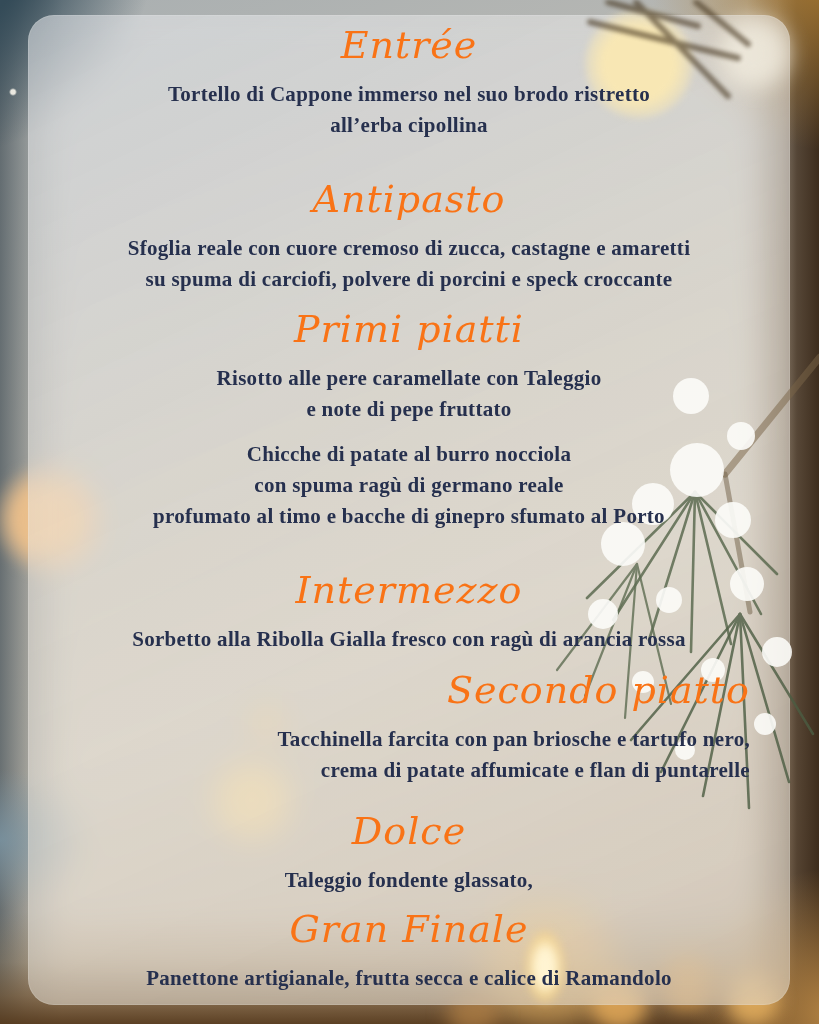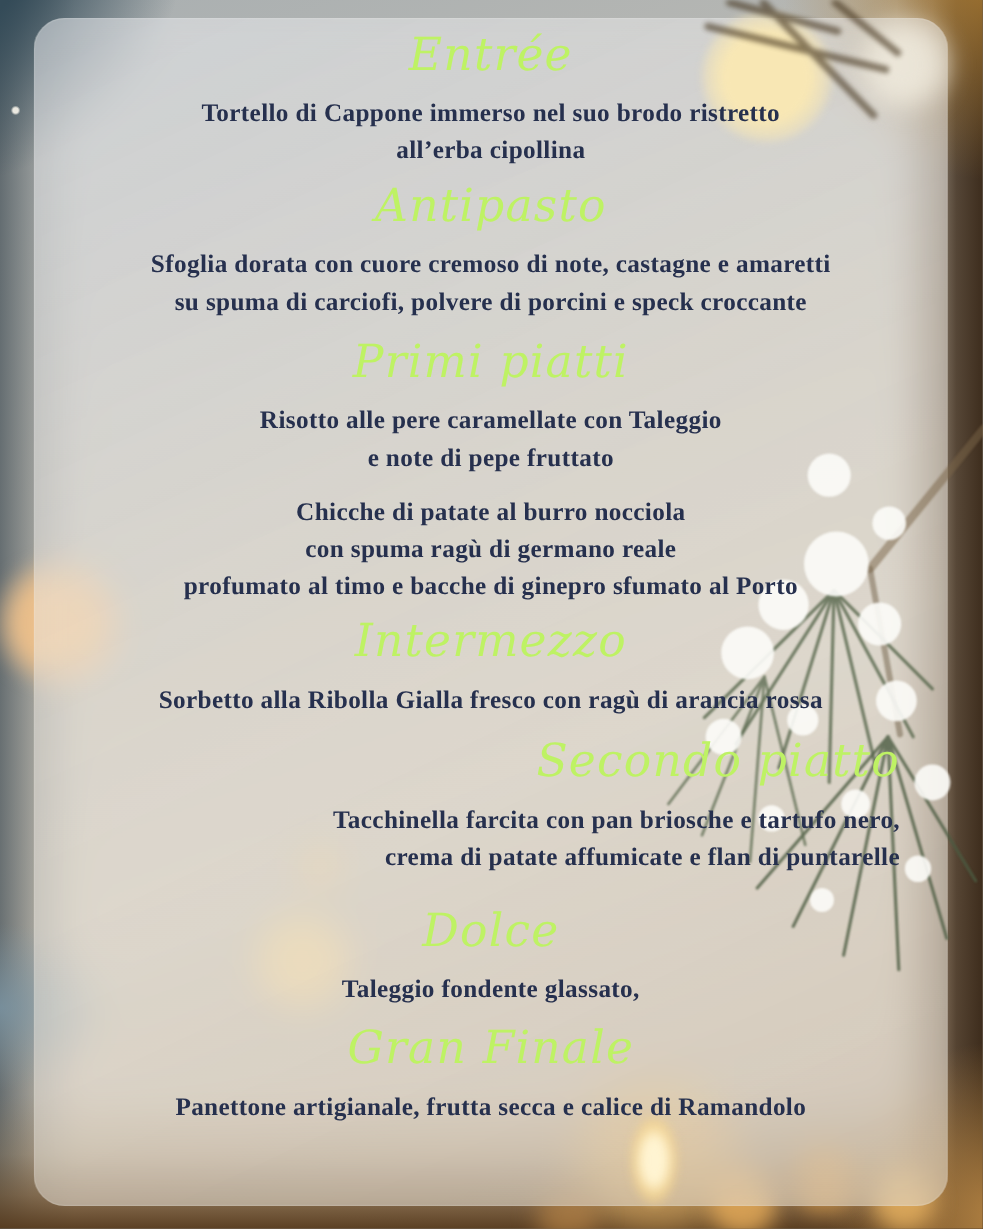--- a/index.html
+++ b/index.html
@@ -58,23 +58,23 @@
   .branch{position:absolute;z-index:5;filter:blur(.7px);opacity:.95;}
   #branch-main{left:545px;top:352px;}
   #needles-top{left:578px;top:0;filter:blur(2px);opacity:.8;}
   
   .menu{
     position:absolute;z-index:6;left:28px;top:15px;width:762px;height:990px;
     box-sizing:border-box;padding:4px 40px 0;text-align:center;color:#26304e;
   }
   .sec h2{
     margin:0 0 8px;font:italic 500 38px/52px "DejaVu Serif",serif;
-    color:#bef264;letter-spacing:1px;
-  }
-  .sec{margin-top:4px;}
+    color:#f97316;letter-spacing:1px;
+  }
+  .sec{margin-top:32px;}
   .sec:nth-of-type(1){margin-top:0;}
   .sec:nth-of-type(3){margin-top:8px;}
   .sec:nth-of-type(5){margin-top:9px;text-align:right;}
   .sec:nth-of-type(6){margin-top:19px;text-align:center;}
   .sec:nth-of-type(7){margin-top:7px;}
   .dish{margin:0;}
   .dish + .dish{margin-top:14px;}
   .line{font:700 21px/31px "Liberation Serif",serif;letter-spacing:.3px;}
 </style>
 </head>
@@ -157,21 +157,21 @@
       <h2>Entrée</h2>
       <div class="dish">
         <div class="line">Tortello di Cappone immerso nel suo brodo ristretto</div>
         <div class="line">all’erba cipollina</div>
       </div>
     </section>
 
     <section class="sec">
       <h2>Antipasto</h2>
       <div class="dish">
-        <div class="line">Sfoglia dorata con cuore cremoso di note, castagne e amaretti</div>
+        <div class="line">Sfoglia reale con cuore cremoso di zucca, castagne e amaretti</div>
         <div class="line">su spuma di carciofi, polvere di porcini e speck croccante</div>
       </div>
     </section>
 
     <section class="sec">
       <h2>Primi piatti</h2>
       <div class="dish">
         <div class="line">Risotto alle pere caramellate con Taleggio</div>
         <div class="line">e note di pepe fruttato</div>
       </div>

